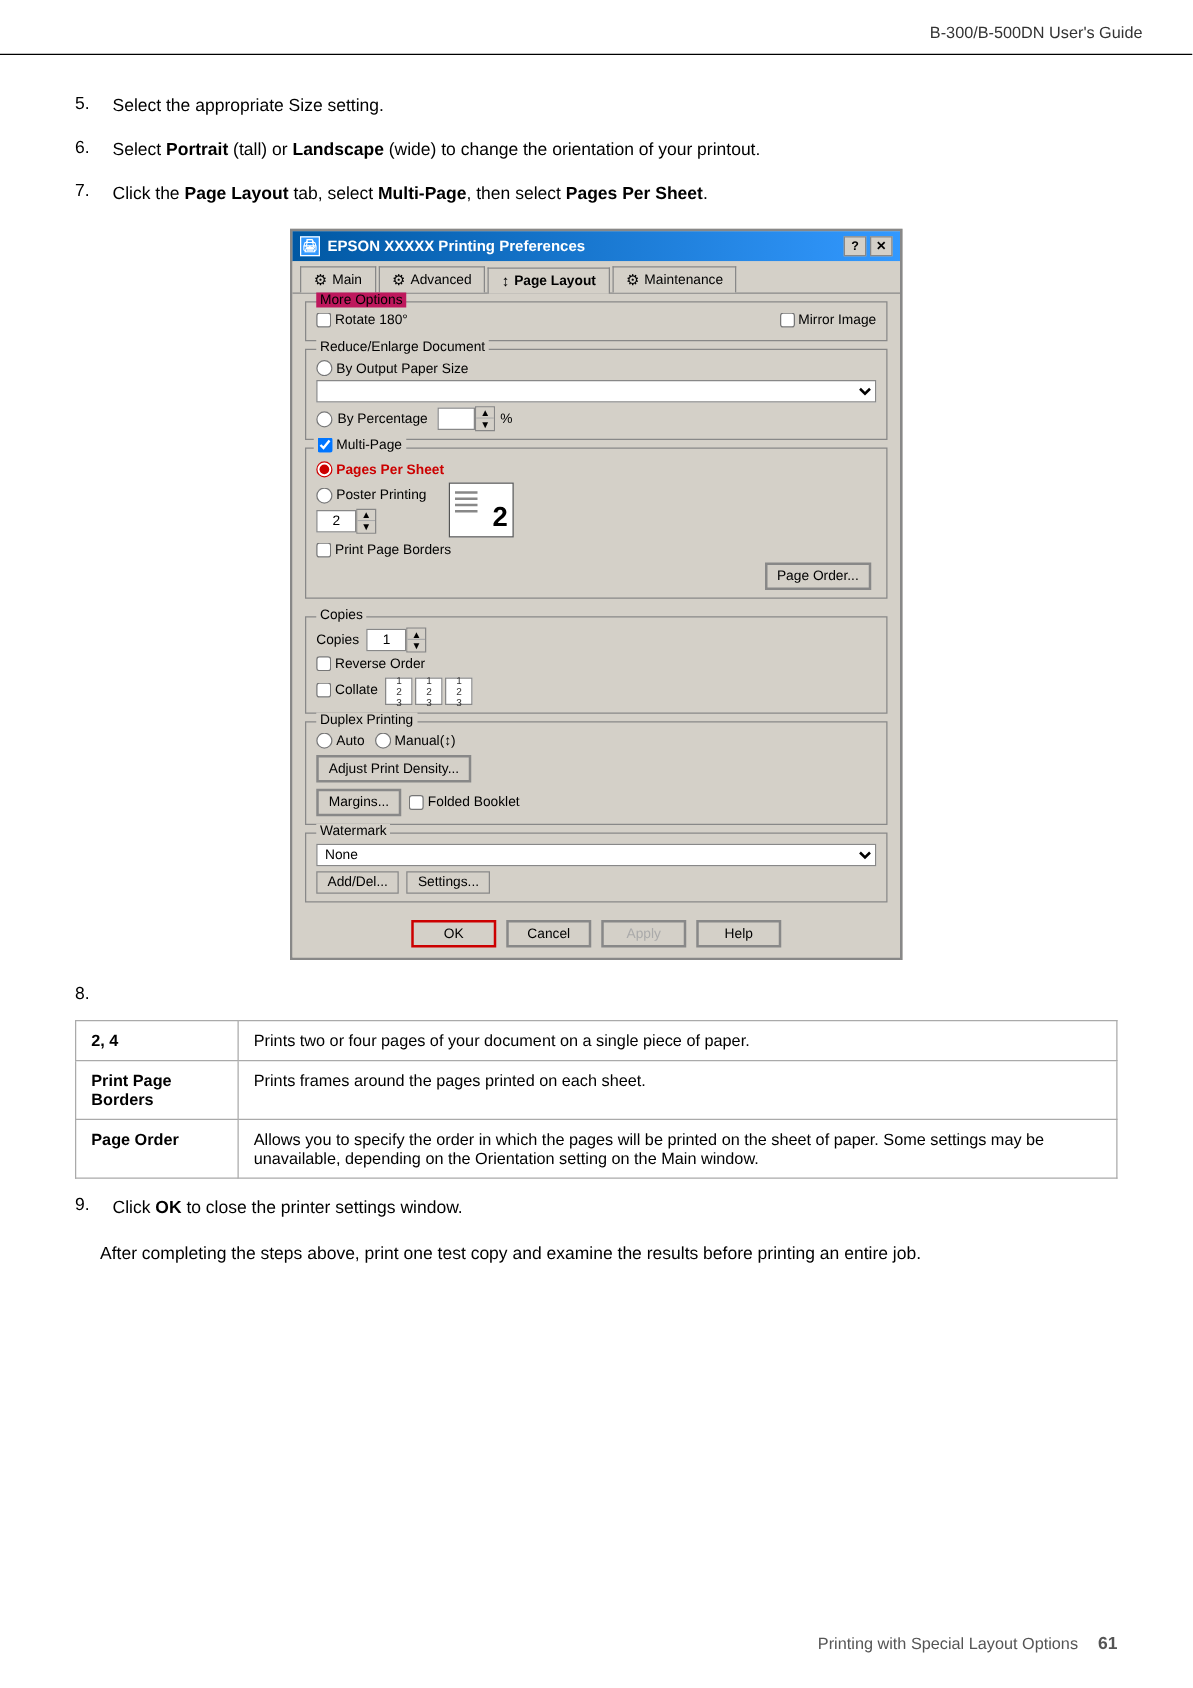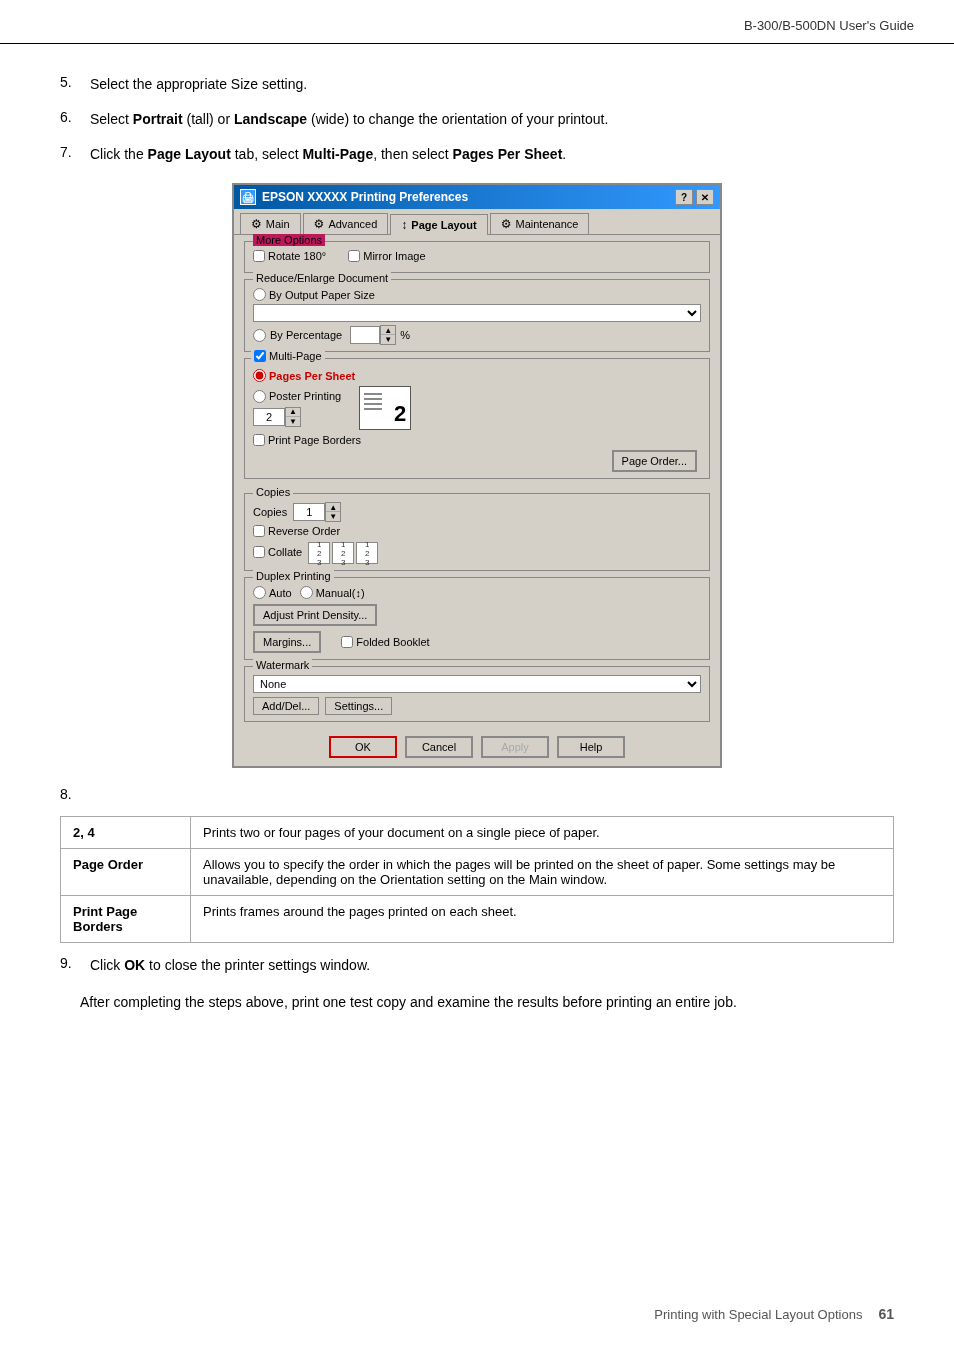--- a/index.html
+++ b/index.html
@@ -142,20 +142,21 @@
       background: #be185d;
       padding: 0 3px;
       font-size: 11px;
     }
 
     .dialog-row {
       display: flex;
       gap: 8px;
       margin-bottom: 4px;
       align-items: center;
+      justify-content: space-between;
     }
 
     .checkbox-label {
       display: flex; align-items: center; gap: 3px;
       font-size: 11px;
     }
     .checkbox-input {
       width: 12px; height: 12px;
     }
 
@@ -564,21 +565,21 @@
                 <span>Auto</span>
               </label>
               <label class="radio-label">
                 <input type="radio" name="dup" style="">
                 <span>Manual(↕)</span>
               </label>
             </div>
             <div style="margin-top:5px;">
               <button class="dialog-btn">Adjust Print Density...</button>
             </div>
-            <div style="display:flex; align-items:center; gap:20px; margin-top:5px;">
+            <div style="display:flex; align-items:center; gap:6px; margin-top:5px;">
               <button class="dialog-btn">Margins...</button>
               <label class="checkbox-label">
                 <input type="checkbox" class="checkbox-input" style="">
                 <span>Folded Booklet</span>
               </label>
             </div>
           </div>
 
           <div class="watermark-group">
             <span class="watermark-label">Watermark</span>
@@ -610,26 +611,26 @@
     <span class="step-number">8.</span>
   </div>
 
   <table class="info-table">
     <tbody>
       <tr>
         <td>2, 4</td>
         <td>Prints two or four pages of your document on a single piece of paper.</td>
       </tr>
       <tr>
+        <td><b>Print Page<br>Borders</b></td>
+        <td>Prints frames around the pages printed on each sheet.</td>
+      </tr>
+      <tr>
         <td><b>Page Order</b></td>
         <td>Allows you to specify the order in which the pages will be printed on the sheet of paper. Some settings may be unavailable, depending on the Orientation setting on the Main window.</td>
-      </tr>
-      <tr>
-        <td><b>Print Page<br>Borders</b></td>
-        <td>Prints frames around the pages printed on each sheet.</td>
       </tr>
     </tbody>
   </table>
 
   <div class="step">
     <span class="step-number">9.</span>
     <span class="step-text">Click <b>OK</b> to close the printer settings window.</span>
   </div>
 
   <div style="margin-top:16px;margin-left:20px;">

